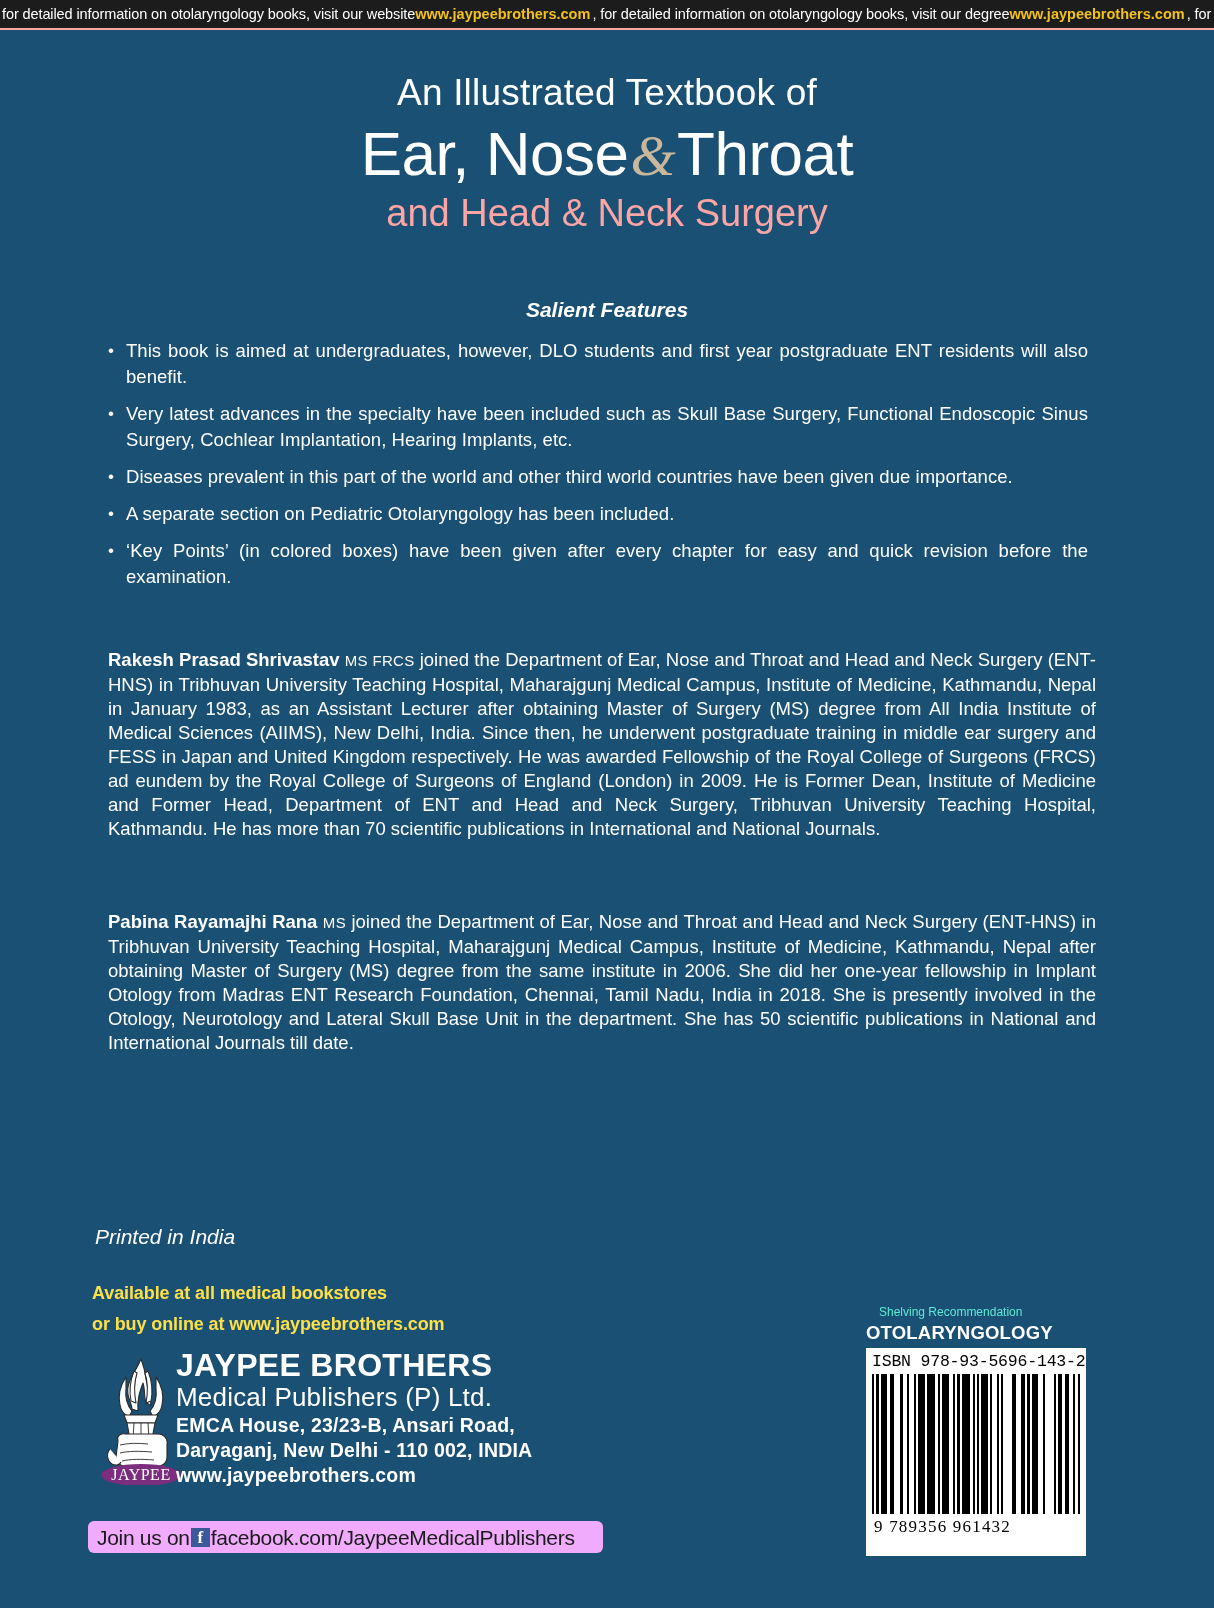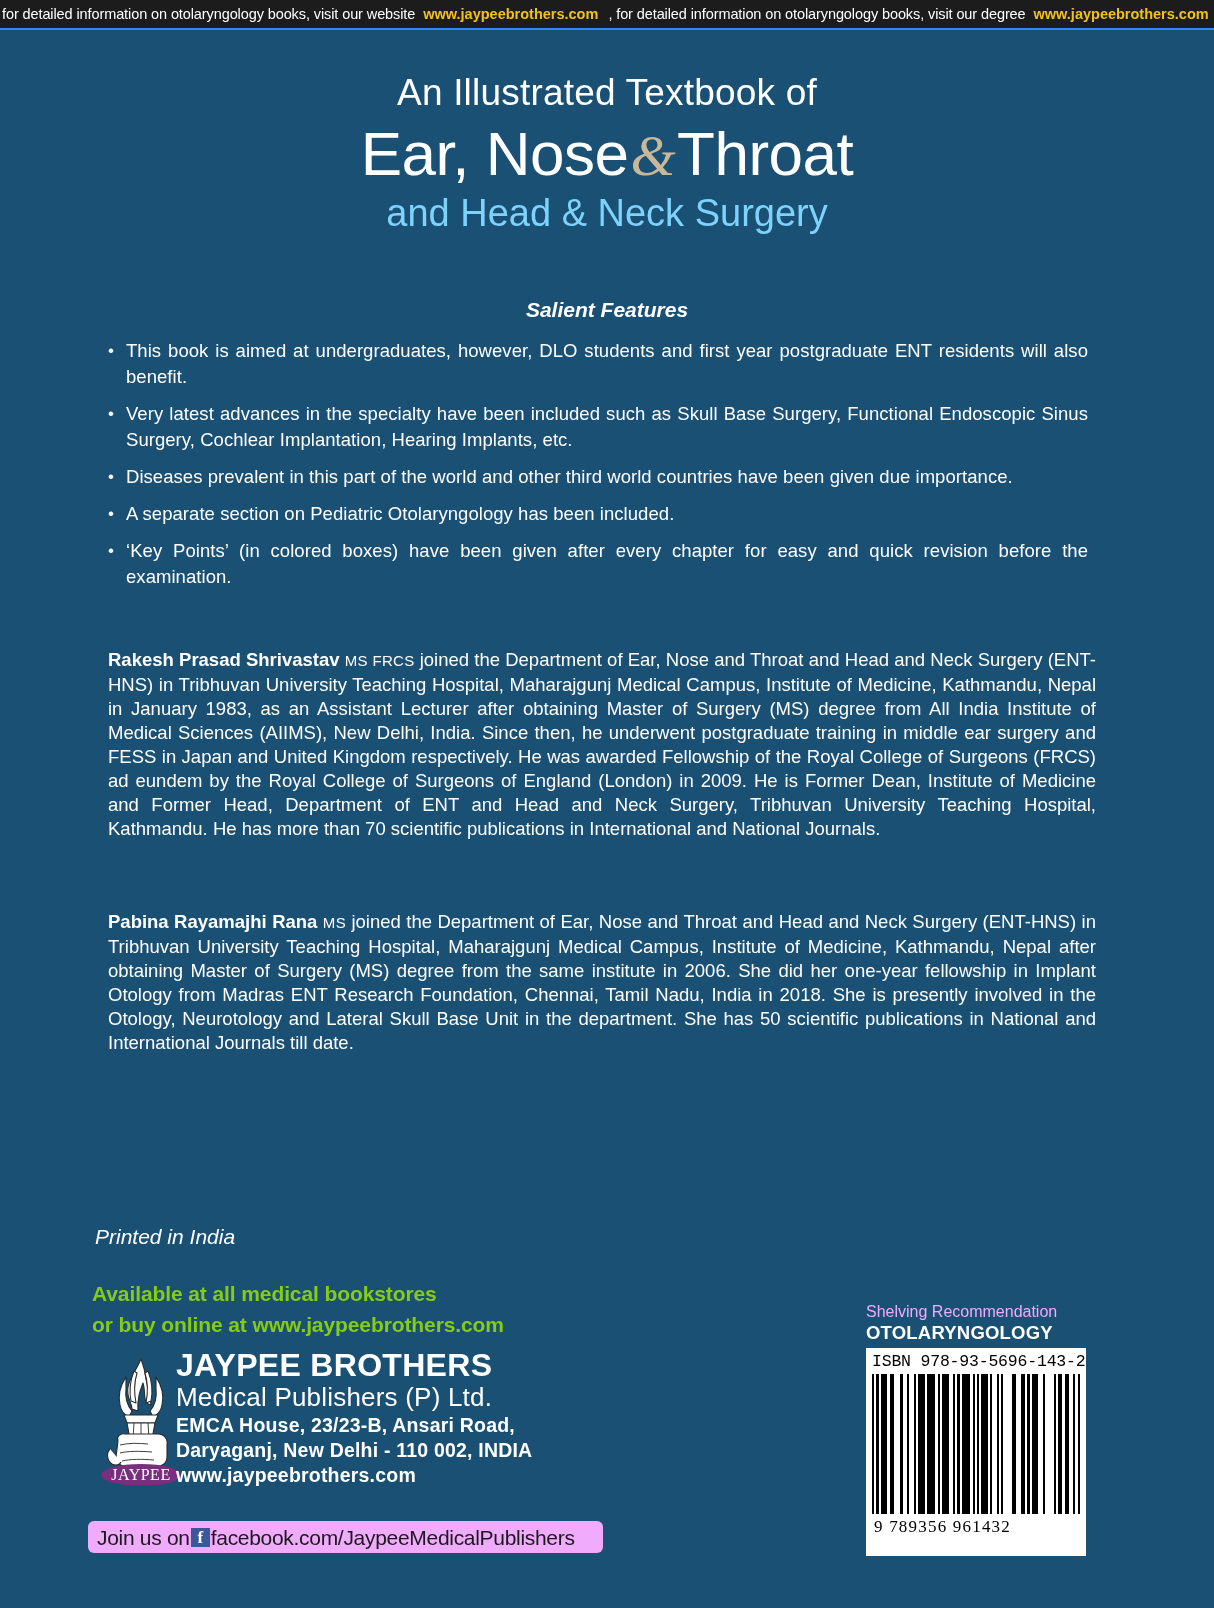--- a/index.html
+++ b/index.html
@@ -16,26 +16,25 @@
     position: relative;
   }
 
   
   .top-strip {
     position: absolute;
     top: 0; left: 0;
     width: 1214px;
     height: 28px;
     background: #1c1c1c;
-    border-bottom: 2px solid #3b82f6;
+    border-bottom: 2px solid #fca5a5;
     display: flex;
     align-items: center;
     overflow: hidden;
     white-space: nowrap;
-    gap: 8px;
   }
   .top-strip .strip-text {
     font-size: 14.5px;
     color: #ffffff;
     letter-spacing: -0.1px;
     font-family: "Liberation Sans", sans-serif;
     padding-left: 2px;
   }
   .top-strip .strip-url {
     color: #f2c21a;
@@ -73,21 +72,21 @@
     font-family: "Liberation Serif", serif;
     color: #c9b79c;
     font-size: 58px;
     font-style: italic;
     font-weight: 400;
     padding: 0 2px;
   }
   .title-line3 {
     font-size: 38px;
     font-weight: 300;
-    color: #7dd3fc;
+    color: #fca5a5;
     line-height: 1.15;
     margin-top: 2px;
     font-family: "Liberation Sans", sans-serif;
     text-align: center;
   }
 
   
   .features-heading {
     position: absolute;
     top: 298px;
@@ -160,24 +159,24 @@
     font-style: italic;
     color: #ffffff;
     font-weight: 400;
   }
 
   
   .availability {
     position: absolute;
     top: 1278px;
     left: 92px;
-    font-size: 21px;
+    font-size: 18px;
     font-weight: bold;
     line-height: 31px;
-    color: #84cc16;
+    color: #fde047;
     letter-spacing: -0.1px;
   }
 
   
   .publisher-block {
     position: absolute;
     top: 1348px;
     left: 92px;
     width: 560px;
   }
@@ -254,23 +253,24 @@
   }
 
   
   .shelving {
     position: absolute;
     top: 1302px;
     left: 866px;
     width: 230px;
   }
   .shelving-label {
-    font-size: 16px;
-    color: #f0abfc;
+    font-size: 12px;
+    color: #5eead4;
     line-height: 20px;
+    margin-left: 13px;
   }
   .shelving-value {
     font-size: 18.5px;
     font-weight: bold;
     letter-spacing: 0.2px;
     color: #ffffff;
     line-height: 22px;
   }
   .barcode-box {
     position: absolute;

